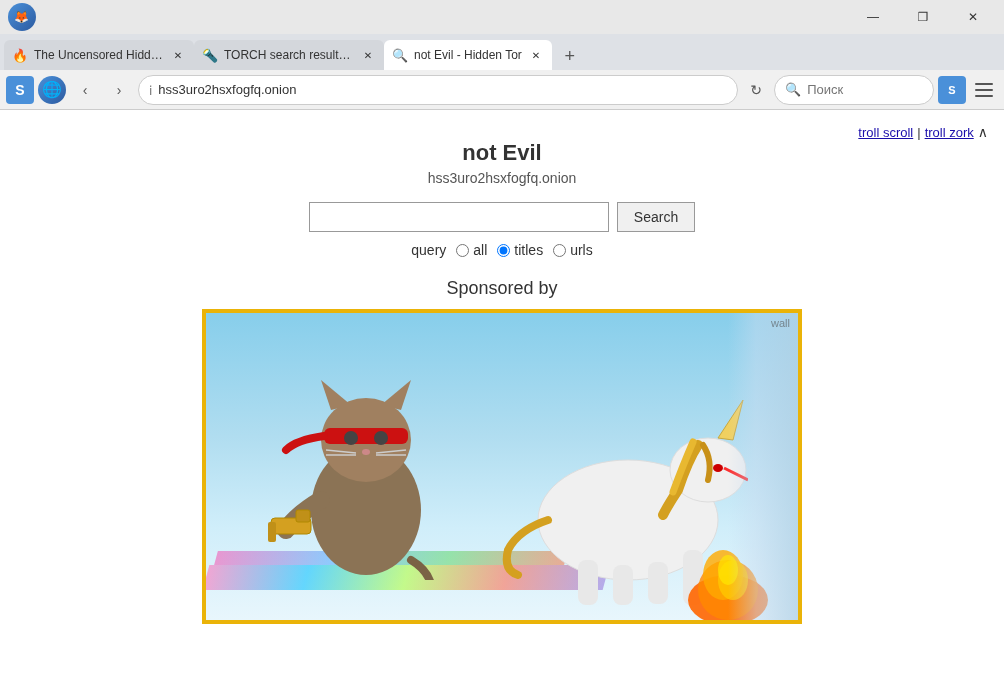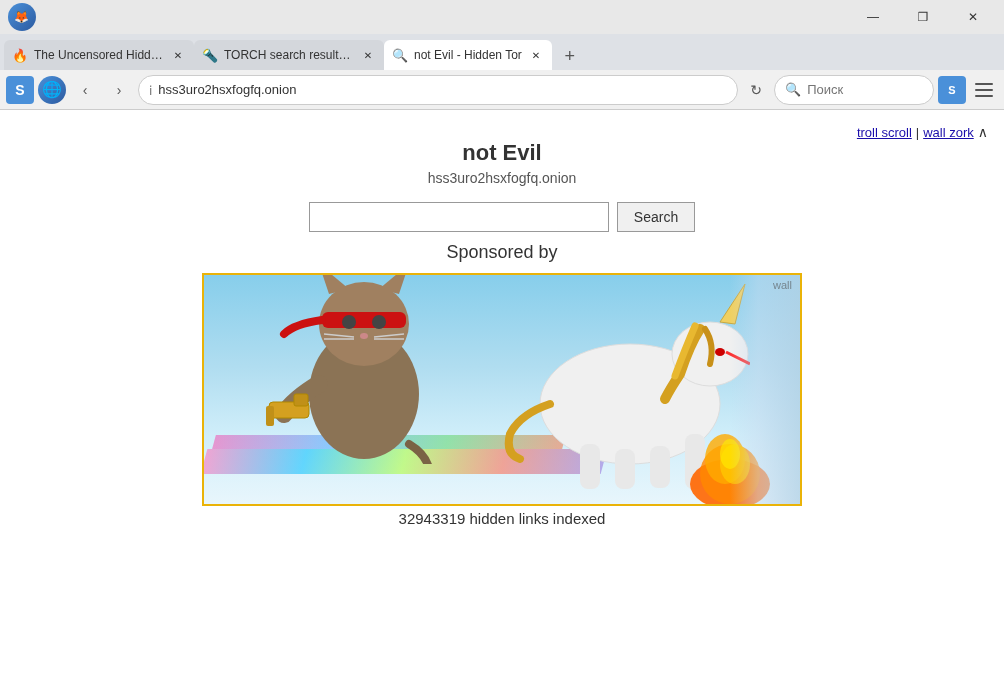--- a/index.html
+++ b/index.html
@@ -286,24 +286,24 @@
     .indexed-count {
       font-size: 15px;
       color: #333;
       margin-top: 4px;
       text-align: center;
     }
 
     
     .main-image {
       width: 600px;
-      height: 233px;
+      height: 315px;
       position: relative;
       overflow: hidden;
-      border: 2px solid #eab308;
+      border: 4px solid #eab308;
     }
   </style>
 </head>
 <body>
 
 <div class="title-bar">
   <div class="browser-icon">🦊</div>
   <div class="window-controls">
     <button class="win-btn">—</button>
     <button class="win-btn">❐</button>
@@ -350,32 +350,47 @@
     <div class="ham-line"></div>
     <div class="ham-line"></div>
   </button>
 </div>
 
 <div class="page-content">
 
   <div class="utility-bar" style="width:100%;">
     <a class="utility-link">troll scroll</a>
     <span class="utility-separator">|</span>
-    <a class="utility-link">wall zork</a>
+    <a class="utility-link">troll zork</a>
     <span class="scroll-indicator">∧</span>
   </div>
 
   <h1 class="site-title">not Evil</h1>
   <div class="site-domain">hss3uro2hsxfogfq.onion</div>
 
   <div class="search-form">
     <input class="search-input-field" type="text" placeholder="" style="">
     <button class="search-btn">Search</button>
   </div>
 
+  <div class="search-options">
+    <span>query</span>
+    <div class="radio-option">
+      <input type="radio" name="search_type" style="">
+      <span>all</span>
+    </div>
+    <div class="radio-option">
+      <input type="radio" name="search_type" checked="" style="">
+      <span>titles</span>
+    </div>
+    <div class="radio-option">
+      <input type="radio" name="search_type" style="">
+      <span>urls</span>
+    </div>
+  </div>
 
   <div class="sponsored-label">Sponsored by</div>
 
   <div class="main-image">
 
     <div style="position:absolute;inset:0;background:linear-gradient(180deg,#87ceeb 0%,#b0ddf0 40%,#d0eefa 70%,#e8f6fc 100%);"></div>
 
     <div style="position:absolute;bottom:30px;left:0;width:400px;height:25px;background:linear-gradient(90deg,#ff69b4,#00bfff,#adff2f,#ff6347,#9370db);opacity:0.55;transform:skewX(-15deg);"></div>
     <div style="position:absolute;bottom:55px;left:10px;width:350px;height:14px;background:linear-gradient(90deg,#ff1493,#1e90ff,#32cd32,#ff4500);opacity:0.4;transform:skewX(-15deg);"></div>
 
@@ -442,15 +457,14 @@
         <ellipse cx="50" cy="50" rx="10" ry="15" fill="#ffee00" opacity="0.6"></ellipse>
       </svg>
     </div>
 
     <div style="position:absolute;right:0;top:0;bottom:0;width:70px;background:linear-gradient(90deg,transparent,rgba(200,220,240,0.5) 40%,rgba(180,210,230,0.8));display:grid;grid-template-columns:repeat(5,1fr);grid-template-rows:repeat(10,1fr);gap:1px;padding:4px;">
     </div>
 
     <div style="position:absolute;top:4px;right:8px;font-size:11px;color:rgba(80,80,80,0.6);">wall</div>
   </div>
 
-  <div class="indexed-count">32943319 hidden links indexed</div>
 
 </div>
 
 </body></html>

